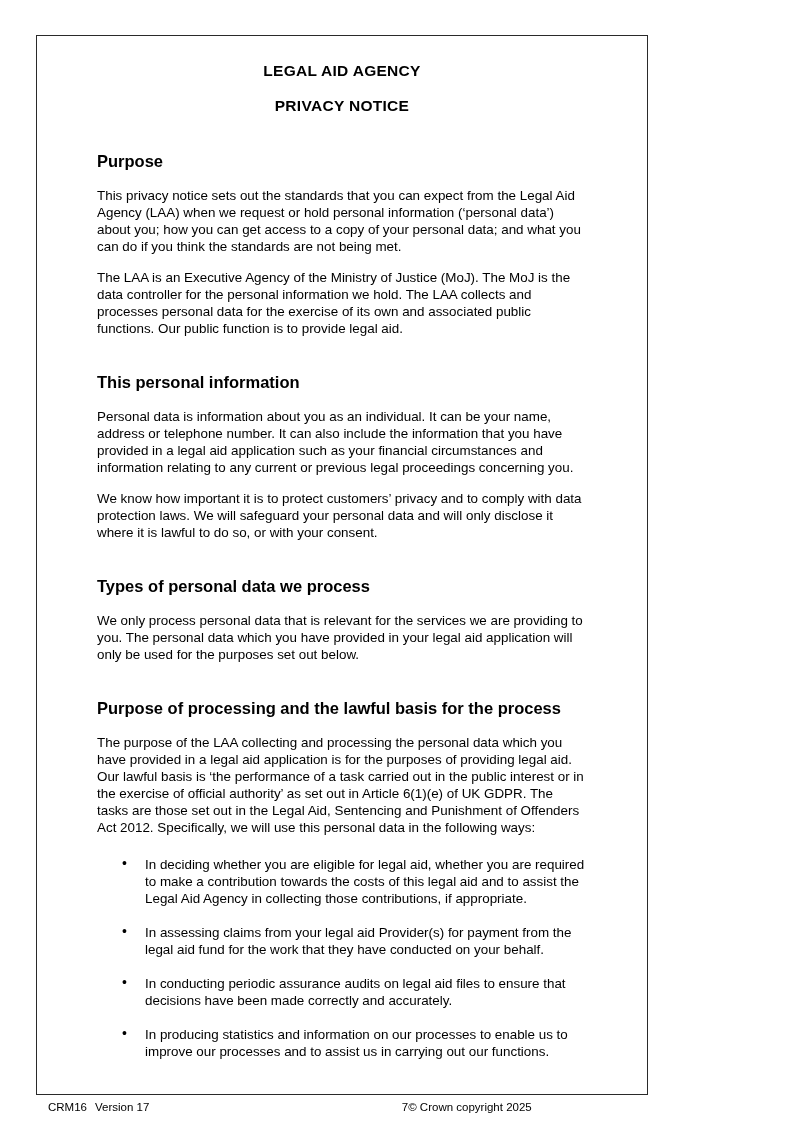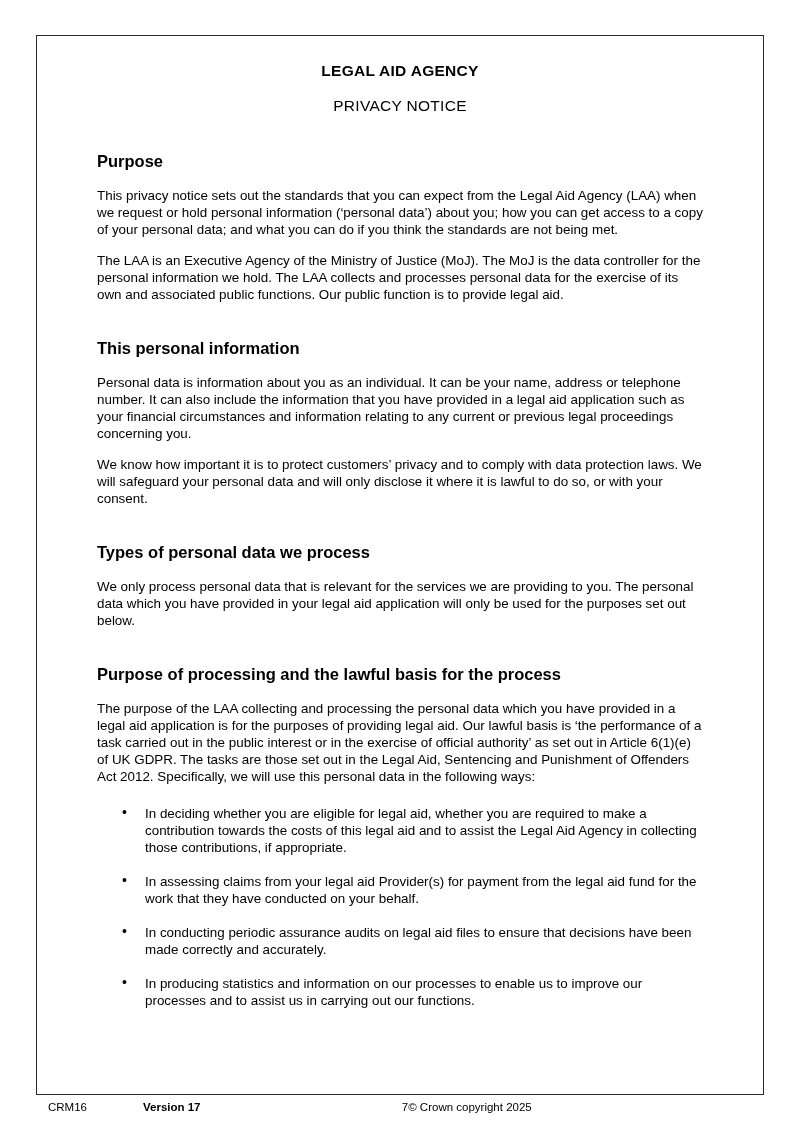--- a/index.html
+++ b/index.html
@@ -14,39 +14,39 @@
     position: relative;
     width: 800px;
     height: 1130px;
     background: #ffffff;
     overflow: hidden;
   }
   .frame {
     position: absolute;
     left: 36px;
     top: 35px;
-    width: 728px;
+    width: 612px;
     height: 1060px;
     border: 1px solid #2a2a2a;
     padding: 26px 60px 0 60px;
     overflow: hidden;
     background: #ffffff;
   }
   .doc-title {
     margin: 0;
     text-align: center;
     font-size: 15.5px;
     font-weight: bold;
     letter-spacing: 0.3px;
   }
   .doc-subtitle {
     margin: 17px 0 0 0;
     text-align: center;
     font-size: 15.5px;
-    font-weight: normal;
+    font-weight: bold;
     letter-spacing: 0.3px;
   }
   .section { margin: 0; }
   .section-heading {
     font-size: 16.5px;
     font-weight: bold;
     margin: 36px 0 16px 0;
   }
   .first-section .section-heading { margin-top: 37px; }
   p.body-text {
@@ -78,21 +78,21 @@
     left: 36px;
     top: 1101px;
     width: 728px;
     display: flex;
     align-items: baseline;
     font-size: 11.5px;
   }
   .footer-left { flex: 1; padding-left: 12px; white-space: nowrap; }
   .footer-center { flex: 0 0 auto; }
   .footer-right { flex: 1; padding-right: 2px; white-space: nowrap; }
-  .bold { font-weight: bold; margin-left: 48px; }
+  .bold { font-weight: normal; }
   .footer-left .code { margin-right: 8px; }
 </style>
 </head>
 <body>
 
 <div class="sheet">
   <div class="frame">
 
     <h1 class="doc-title">LEGAL AID AGENCY</h1>
     <h2 class="doc-subtitle">PRIVACY NOTICE</h2>

